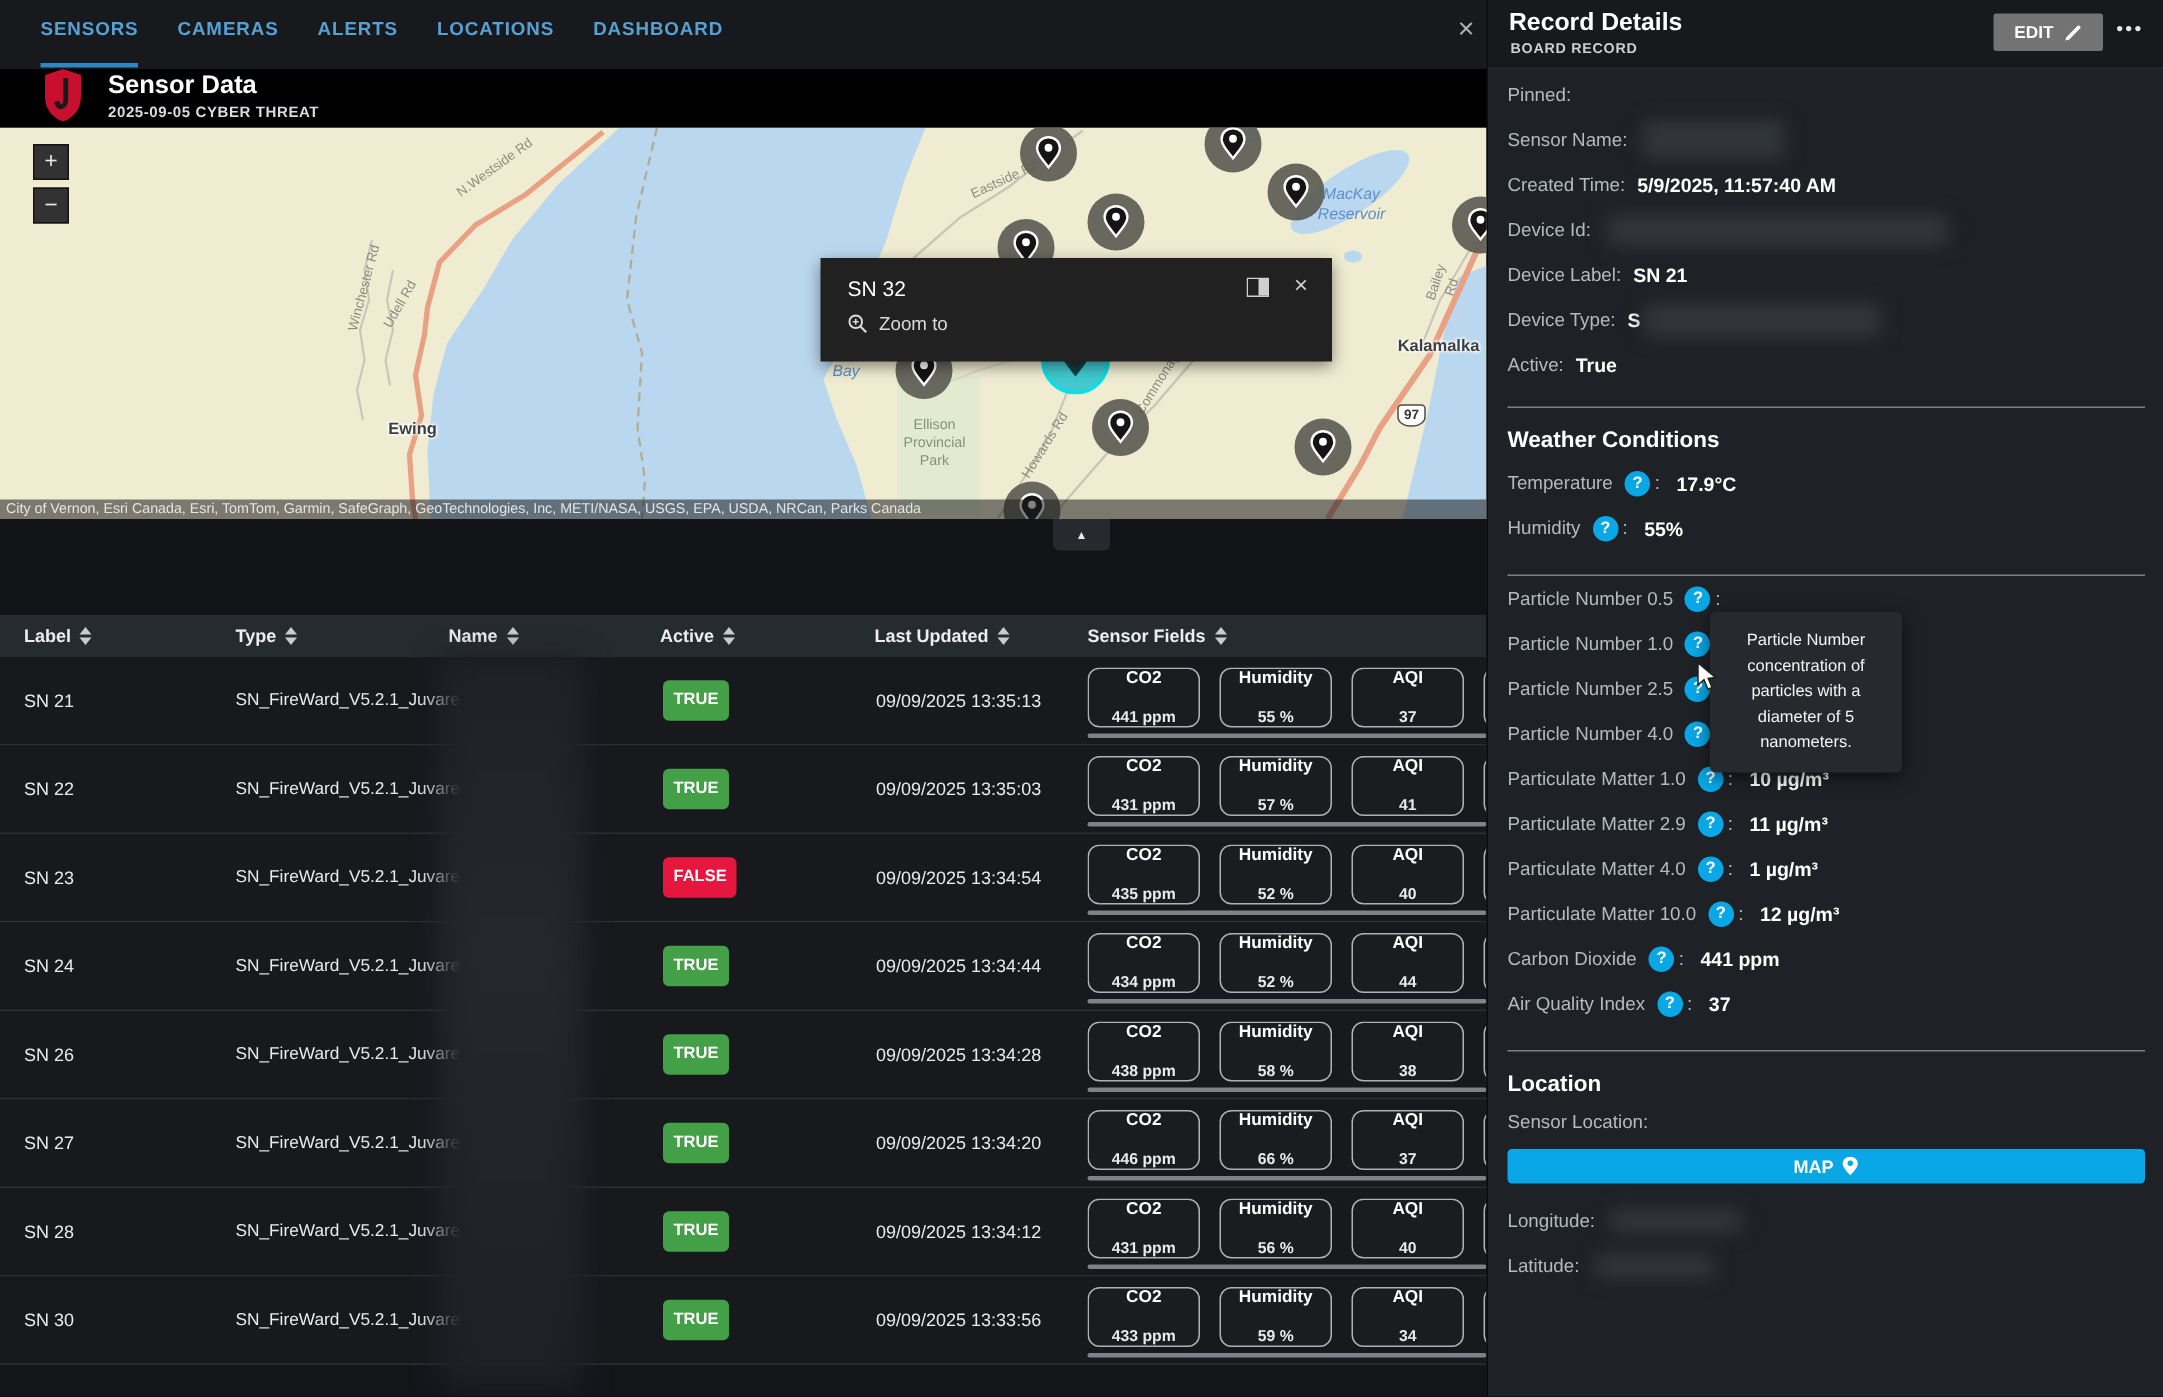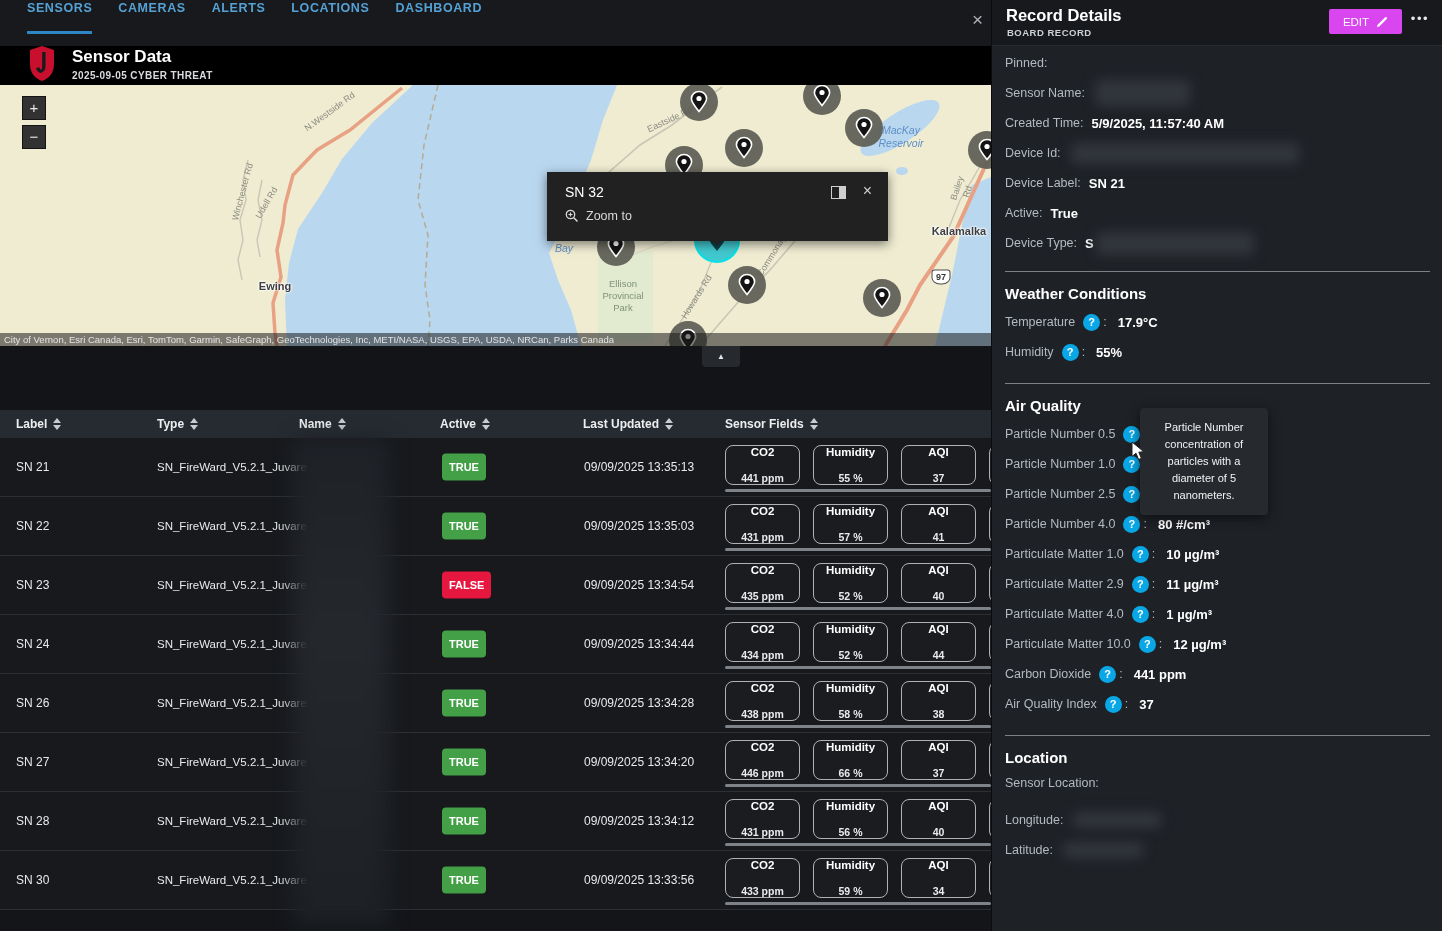--- a/index.html
+++ b/index.html
@@ -1,21 +1,21 @@
 <!DOCTYPE html>
 <html><head>
 <meta charset="utf-8">
 <style>
   html,body{margin:0;padding:0;background:#0c0d10;font-family:"Liberation Sans",sans-serif;}
   #stage{position:relative;width:1442px;height:931px;overflow:hidden;background:#101216;}
   
   #main{position:absolute;left:0;top:0;width:991px;height:931px;background:#131519;}
   #topnav{position:absolute;left:0;top:0;width:100%;height:46px;background:#17191d;z-index:5;}
   #nav-tabs{display:flex;gap:26px;padding-left:27px;height:100%;}
-  .tab{color:#55a1d4;font-size:12.5px;font-weight:bold;letter-spacing:.6px;padding-top:1px;height:30px;border-bottom:3px solid transparent;cursor:pointer;}
+  .tab{color:#55a1d4;font-size:12.5px;font-weight:bold;letter-spacing:.6px;padding-top:12px;height:30px;border-bottom:3px solid transparent;cursor:pointer;}
   .tab.active{border-bottom-color:#2e86c5;}
   #main-close{position:absolute;right:8px;top:10px;color:#aeb2b8;font-size:19px;line-height:19px;cursor:pointer;}
   #app-header{position:absolute;left:0;top:46px;width:100%;height:39px;background:#000000;z-index:5;}
   #logo{position:absolute;left:30px;top:0px;width:24px;height:35px;}
   #hdr-title{position:absolute;left:72px;top:1px;font-size:17px;font-weight:bold;color:#fff;}
   #hdr-sub{position:absolute;left:72px;top:24px;font-size:10px;font-weight:bold;color:#d9dbde;letter-spacing:.4px;}
   
   #map{position:absolute;left:0;top:85px;width:991px;height:261px;overflow:hidden;background:#efecd2;}
   #map svg.base{position:absolute;left:0;top:0;z-index:1;}
   .map-label{position:absolute;z-index:5;transform:translate(-50%,-50%) rotate(var(--r,0deg));font-size:9px;color:#8d8c80;white-space:pre-line;text-align:center;line-height:1.25;}
@@ -64,21 +64,21 @@
   .chip{flex:0 0 75px;height:40px;border:1px solid #aeb2b6;border-radius:8px;display:flex;flex-direction:column;align-items:center;justify-content:center;gap:14px;box-sizing:border-box;background:rgba(255,255,255,.015);}
   .chip .f{font-size:11.5px;font-weight:bold;color:#fff;white-space:nowrap;}
   .chip .v{font-size:10.5px;font-weight:bold;color:#e9eaeb;white-space:nowrap;}
   .hscroll{position:absolute;left:725px;top:51px;width:266px;height:3px;background:#7e838a;border-radius:2px;cursor:pointer;}
   #name-blur{position:absolute;left:293px;top:28px;width:96px;height:488px;background:linear-gradient(180deg,#1e2126,#24272c 40%,#1d2024);filter:blur(9px);z-index:3;}
   
   #panel{position:absolute;left:991px;top:0;width:451px;height:931px;background:#1e2126;border-left:1px solid #0b0c0e;box-sizing:border-box;}
   #panel-header{position:relative;height:45px;background:#17191d;border-bottom:1px solid #26292e;}
   #panel-title{position:absolute;left:14px;top:6px;font-size:16.5px;font-weight:bold;color:#fff;}
   #panel-sub{position:absolute;left:15px;top:27px;font-size:9.5px;font-weight:bold;letter-spacing:.5px;color:#ccd1d6;}
-  #edit-btn{position:absolute;right:40px;top:9px;width:73px;height:25px;background:#d946ef;border:none;border-radius:2px;color:#fff;font-size:11.5px;font-weight:normal;display:flex;align-items:center;justify-content:center;gap:7px;cursor:pointer;font-family:inherit;}
+  #edit-btn{position:absolute;right:40px;top:9px;width:73px;height:25px;background:#737373;border:none;border-radius:2px;color:#fff;font-size:11.5px;font-weight:bold;display:flex;align-items:center;justify-content:center;gap:7px;cursor:pointer;font-family:inherit;}
   #more-btn{position:absolute;right:13px;top:11px;color:#e6e8ea;font-size:13px;letter-spacing:1.5px;cursor:pointer;}
   #panel-body{position:absolute;left:0;top:46px;right:0;bottom:0;padding:2px 12px 0 13px;overflow:hidden;}
   .pfield{display:flex;align-items:center;height:30px;font-size:12.5px;color:#b4bac2;}
   .pfield .pl{margin-right:8px;white-space:nowrap;}
   .pfield .pv{color:#fff;font-weight:bold;font-size:13px;white-space:nowrap;}
   .redact{background:#32363c;border-radius:3px;filter:blur(6px);margin-left:2px;flex:0 0 auto;}
   .sep{border:none;border-top:1px solid #7d8186;margin:13px 0 0 0;}
   .sect-title{font-size:15px;font-weight:bold;color:#fff;margin:13px 0 5px 0;}
   .kv{display:flex;align-items:center;height:30px;font-size:12.5px;color:#b4bac2;}
   .kv .help{width:17px;height:17px;border-radius:50%;background:#09a7e6;color:#fff;font-size:11px;font-weight:bold;display:flex;align-items:center;justify-content:center;margin:0 3px 0 8px;cursor:pointer;flex:0 0 auto;}
@@ -631,50 +631,49 @@
     <span class="redact" style="width: 228px; height: 21px;"></span>
   </div>
 
   <div class="pfield">
     <span class="pl">Device Label:</span>
     <span class="pv">SN 21</span>
 
   </div>
 
   <div class="pfield">
-    <span class="pl">Active:</span>
-    <span class="pv">True</span>
-
-  </div>
-
-  <div class="pfield">
     <span class="pl">Device Type:</span>
     <span class="pv">S</span>
     <span class="redact" style="width: 158px; height: 23px;"></span>
   </div>
+
+  <div class="pfield">
+    <span class="pl">Active:</span>
+    <span class="pv">True</span>
+
+  </div>
 </div>
       <hr class="sep">
       <div class="sect-title">Weather Conditions</div>
       <div id="weather-rows">
   <div class="kv">
     <span>Temperature</span>
     <span class="help">?</span>
     <span class="colon"></span>
     <span class="val">17.9°C</span>
   </div>
 
   <div class="kv">
     <span>Humidity</span>
     <span class="help">?</span>
     <span class="colon"></span>
     <span class="val">55%</span>
   </div>
 </div>
       <hr class="sep" style="margin-top:16px;">
-      <div class="sect-title">Air Quality</div>
       <div id="air-rows">
   <div class="kv">
     <span>Particle Number 0.5</span>
     <span class="help">?</span>
     <span class="colon"></span>
     <span class="val"></span>
   </div>
 
   <div class="kv">
     <span>Particle Number 1.0</span>
@@ -737,20 +736,26 @@
     <span class="help">?</span>
     <span class="colon"></span>
     <span class="val">37</span>
   </div>
 </div>
       <hr class="sep" style="margin-top:16px;">
       <div class="sect-title">Location</div>
       <div class="pfield" style="height:24px;">
         <span class="pl">Sensor Location:</span>
       </div>
+      <button id="map-btn">
+        <span>MAP</span>
+        <svg width="11" height="13" viewBox="0 0 12 14">
+          <path d="M6,0 C2.7,0 0.5,2.3 0.5,5 C0.5,7.2 2,9.3 6,13.6 C10,9.3 11.5,7.2 11.5,5 C11.5,2.3 9.3,0 6,0 Z M6,6.8 A2,2 0 1 1 6,2.8 A2,2 0 1 1 6,6.8 Z" fill="#fff" fill-rule="evenodd"></path>
+        </svg>
+      </button>
       <div id="loc-fields" style="margin-top:10px;">
   <div class="pfield">
     <span class="pl">Longitude:</span>
     <span class="pv"></span>
     <span class="redact" style="width: 88px; height: 16px;"></span>
   </div>
 
   <div class="pfield">
     <span class="pl">Latitude:</span>
     <span class="pv"></span>

